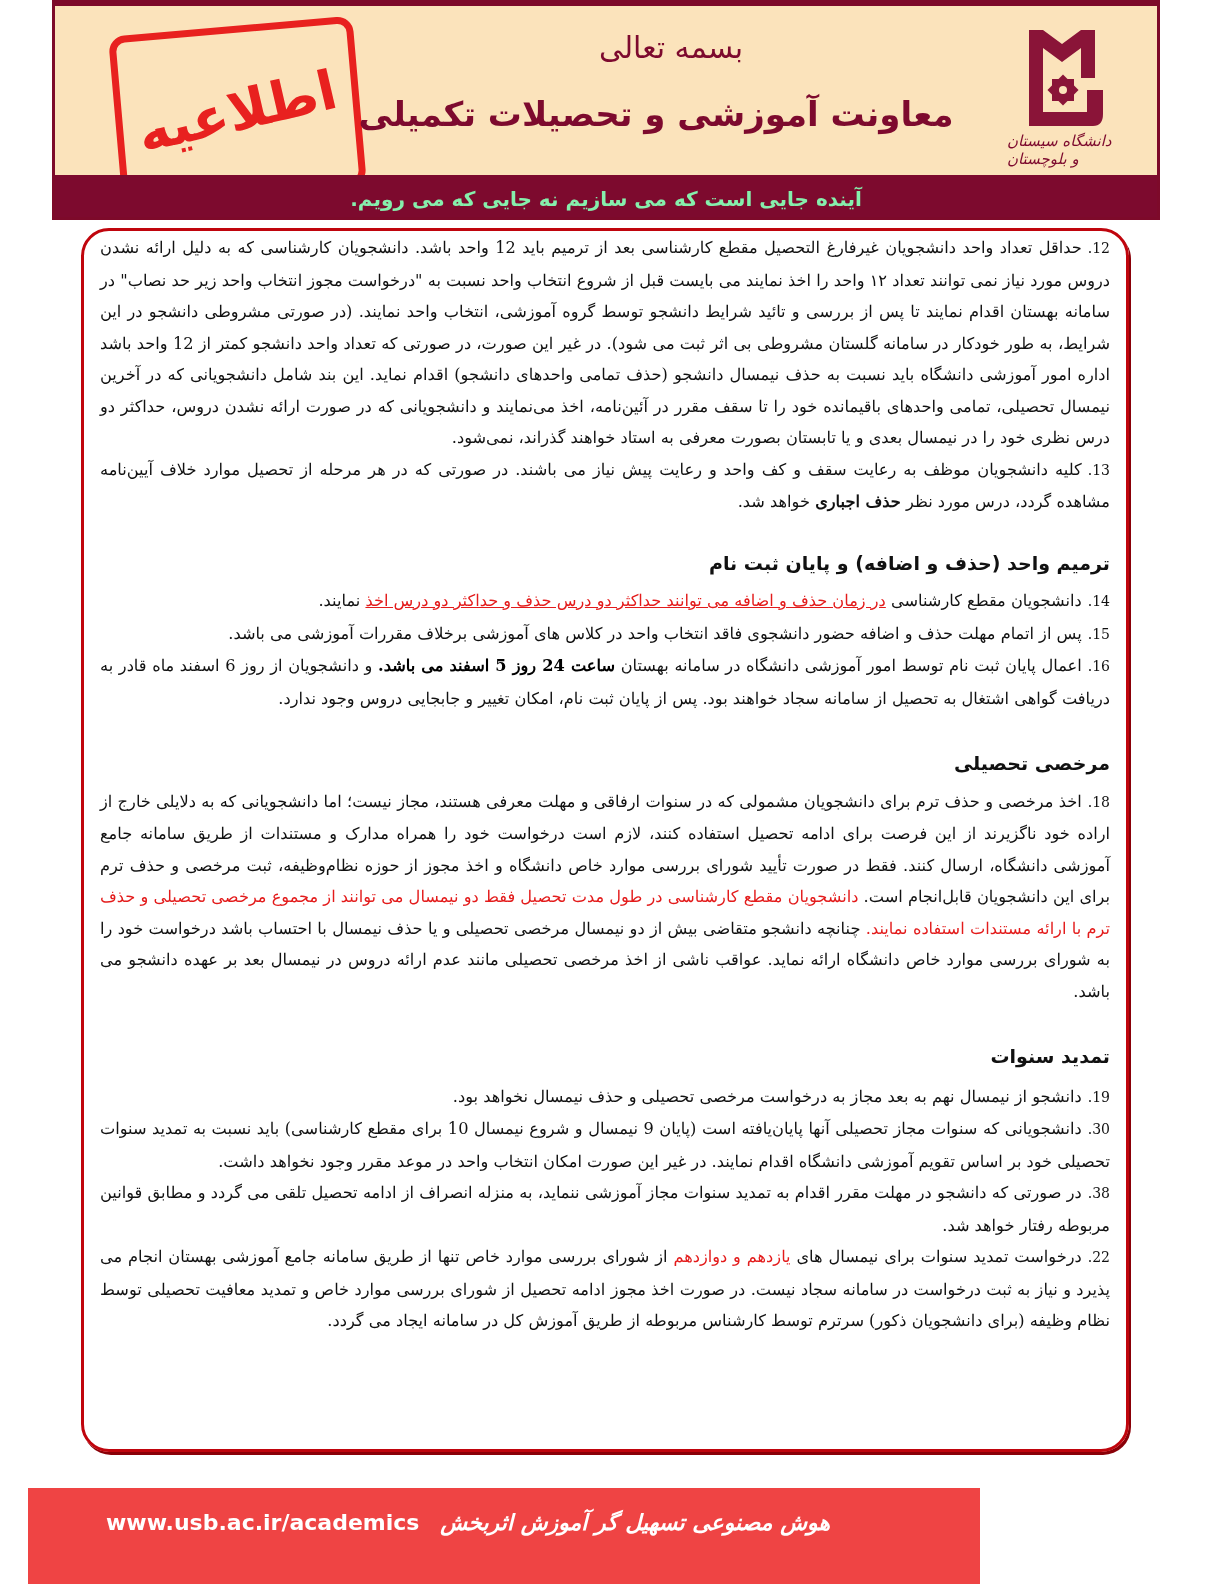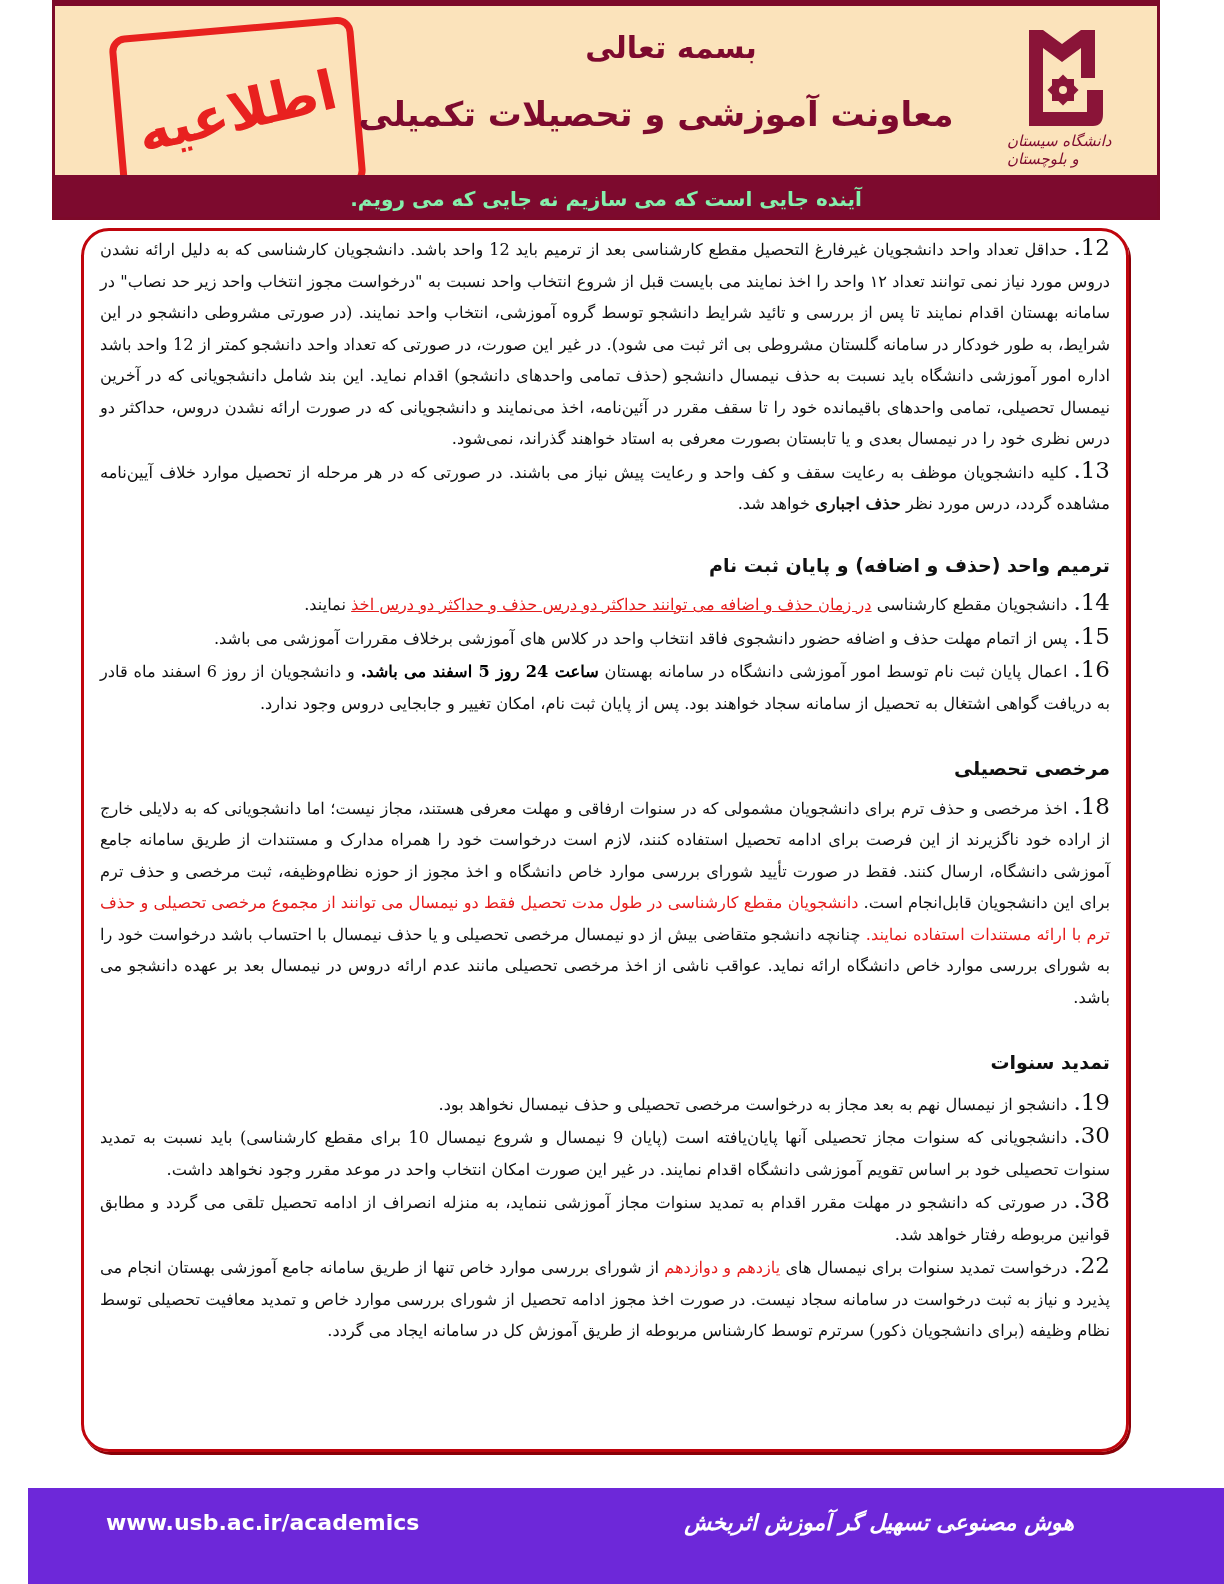--- a/index.html
+++ b/index.html
@@ -17,21 +17,21 @@
     background: #7d0a2e;
   }
   .banner-slogan {
     position: absolute; left: 0; right: 0; bottom: 6px; text-align: center;
     direction: rtl; color: #86efac; font-family: "DejaVu Sans", sans-serif;
     font-weight: bold; font-size: 20px;
   }
   .banner-bismillah {
     position: absolute; left: 380px; right: 250px; top: 24px; text-align: center;
     direction: rtl; color: #7d0a2e; font-family: "DejaVu Sans", sans-serif;
-    font-weight: bold; font-size: 30px;
+    font-weight: normal; font-size: 30px;
   }
   .banner-dept {
     position: absolute; left: 300px; right: 200px; top: 88px; text-align: center;
     direction: rtl; color: #7d0a2e; font-family: "DejaVu Sans", sans-serif;
     font-weight: bold; font-size: 34px;
   }
   .logo {
     position: absolute; right: 40px; top: 22px; width: 110px; height: 140px;
   }
   .logo-name {
@@ -52,34 +52,34 @@
   .frame {
     position: absolute; left: 81px; top: 228px; width: 1048px; height: 1224px;
     border: 3px solid #c0050d; border-radius: 28px; border-top-width: 3px;
     box-shadow: 2px 3px 0 #8a0008;
   }
   .content {
     position: absolute; left: 100px; top: 232px; width: 1010px;
     direction: rtl; text-align: justify; font-size: 16.2px; line-height: 31.5px;
   }
   .item { position: relative; padding-right: 0; }
-  .item .num { margin-left: 6px; font-size: 23px; }
+  .item .num { margin-left: 6px; font-size: 14px; }
   .red { color: #e31b1b; }
   .red-u { color: #e31b1b; text-decoration: underline; }
   .red-b { color: #000000; font-weight: bold; }
   .b { font-weight: bold; }
   .section-title {
     font-family: "DejaVu Sans", sans-serif; font-weight: bold; font-size: 19px;
     margin-top: 22px; margin-bottom: 6px; text-align: right;
   }
 
   
   .footer {
-    position: absolute; left: 28px; top: 1488px; width: 1196px; height: 96px;
-    background: #6d28d9;
+    position: absolute; left: 28px; top: 1488px; width: 952px; height: 96px;
+    background: #ef4444;
   }
   .footer-url {
     position: absolute; left: 78px; top: 22px; color: #ffffff;
     font-family: "DejaVu Sans", sans-serif; font-weight: bold; font-size: 22px;
   }
   .footer-slogan {
     position: absolute; right: 150px; top: 22px; color: #ffffff; direction: rtl;
     font-family: "DejaVu Sans", sans-serif; font-weight: bold; font-size: 22px; font-style: italic;
   }
 </style>

